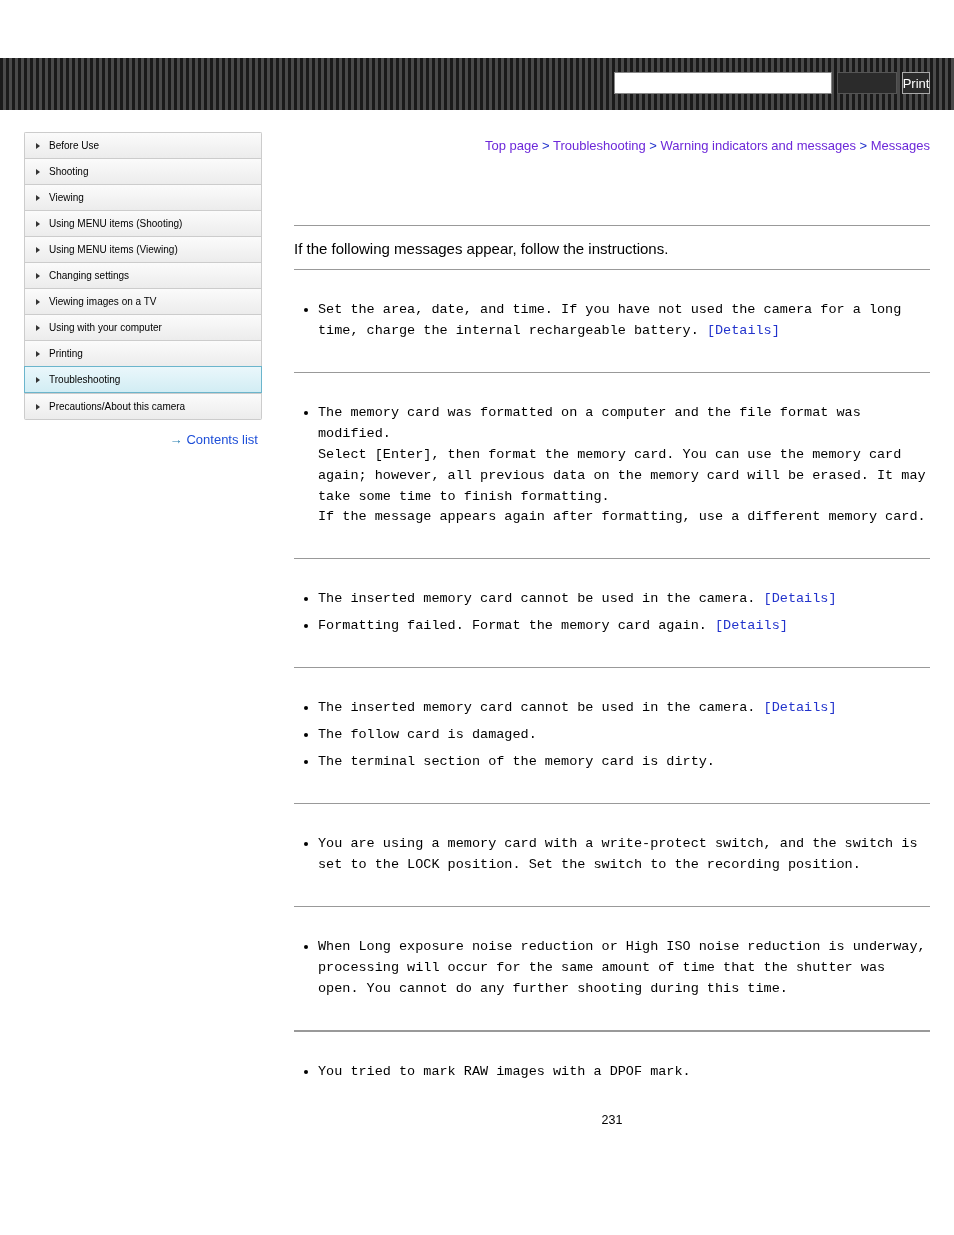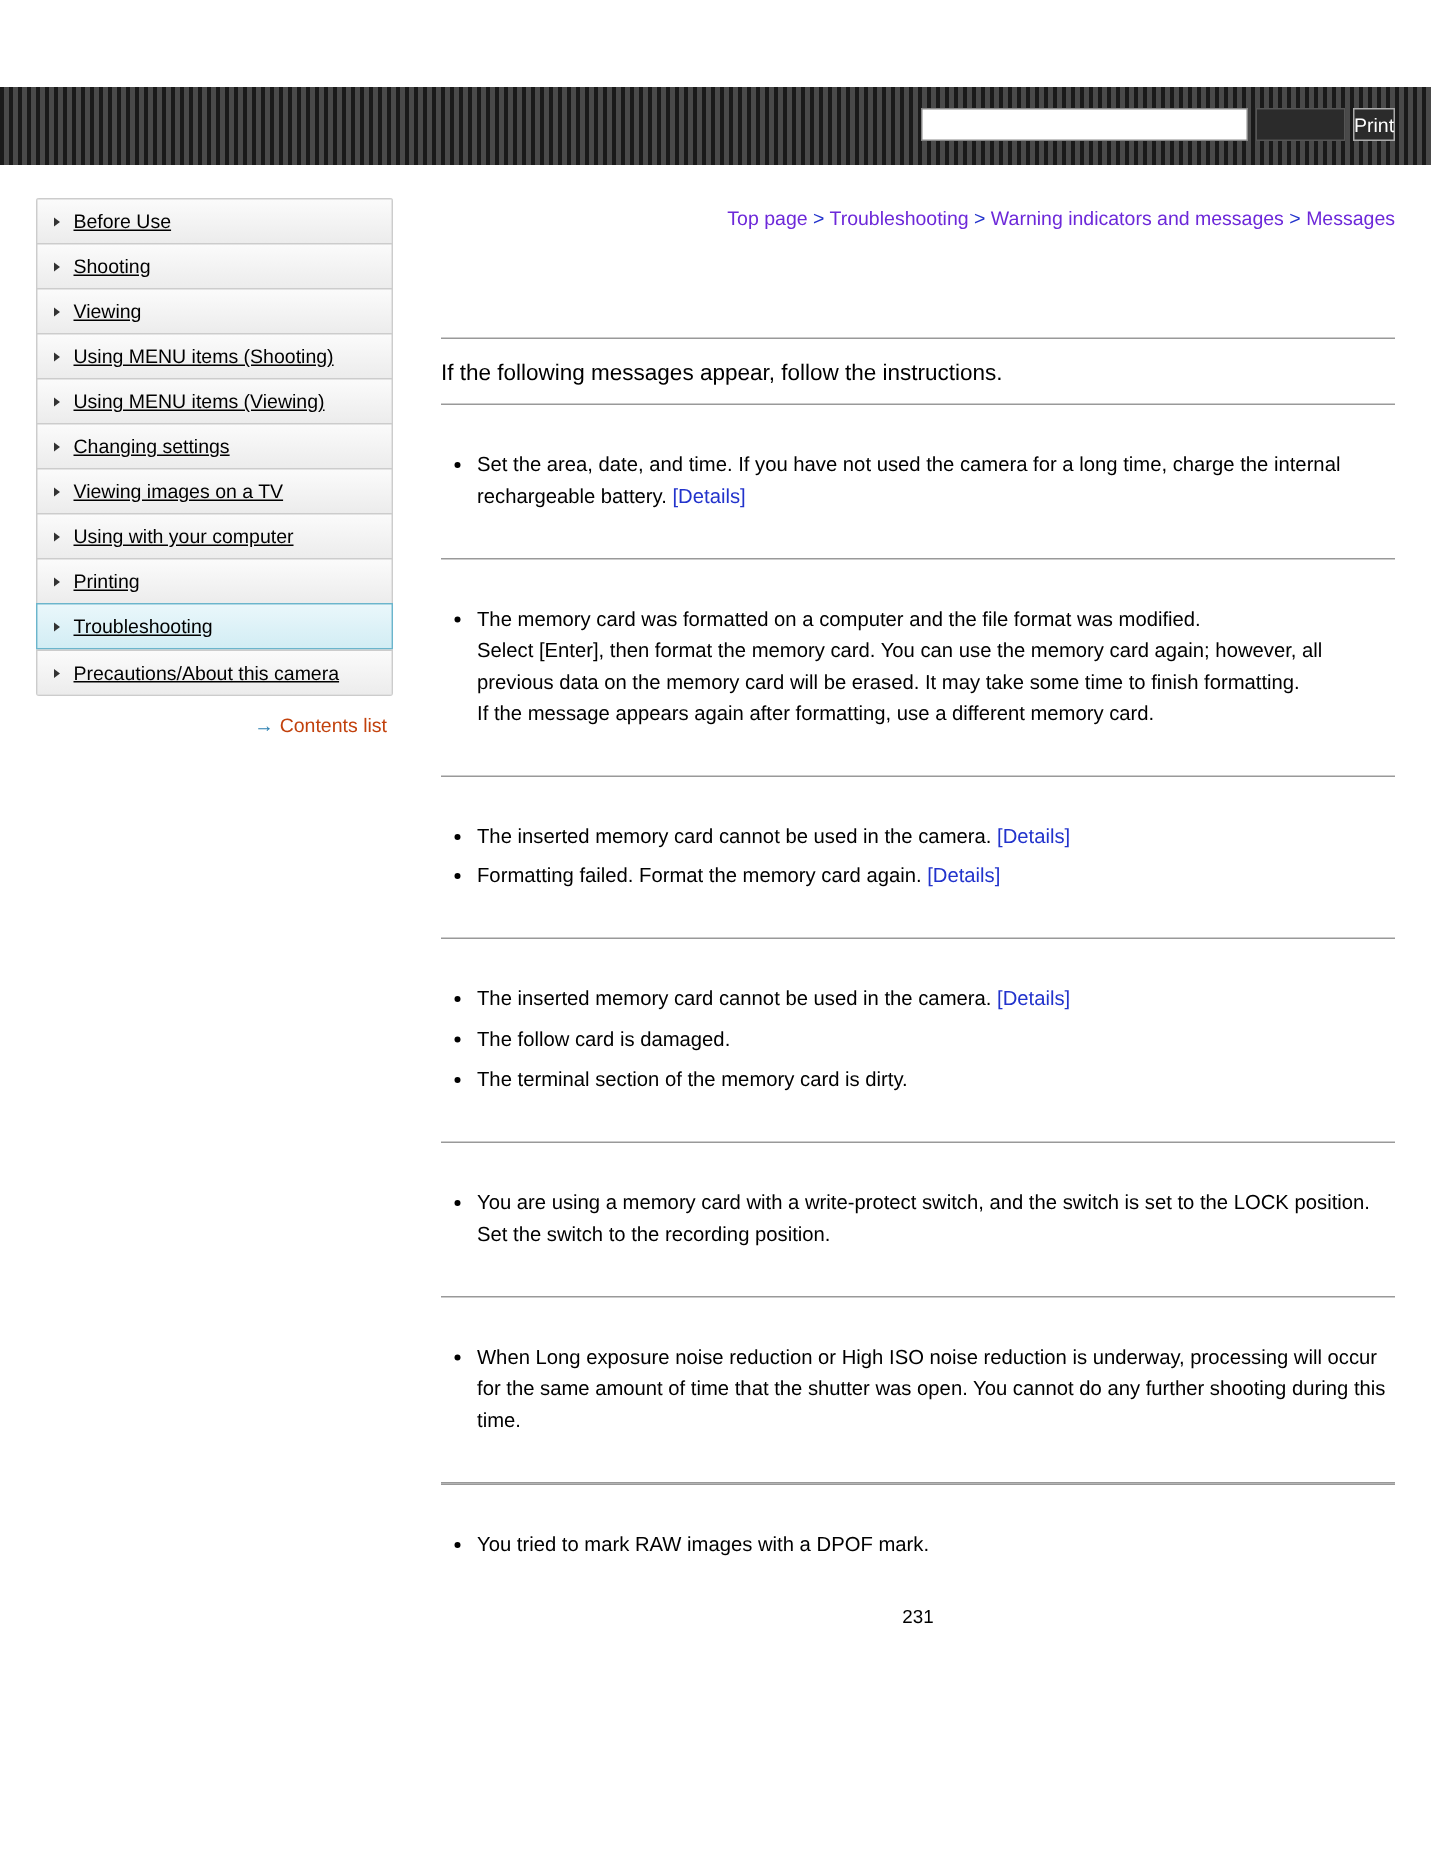--- a/index.html
+++ b/index.html
@@ -59,22 +59,21 @@
     flex-shrink: 0;
     margin-top: 22px;
   }
   .nav-item {
     border: 1px solid #ccc;
     border-bottom: none;
     padding: 7px 0 7px 24px;
     position: relative;
     background: linear-gradient(#fbfbfb, #ececec);
     cursor: pointer;
-    font-size: 13px;
-    text-decoration: underline;
+    font-size: 10px;
   }
   .nav-item:last-child { border-bottom: 1px solid #ccc; }
   .nav-item::before {
     content: "";
     position: absolute;
     left: 11px;
     top: 50%;
     transform: translateY(-50%);
     border-left: 4px solid #333;
     border-top: 3px solid transparent;
@@ -83,21 +82,21 @@
   .nav-item.active {
     background: linear-gradient(#eaf7fb, #d2edf4);
     border: 1px solid #6bb5cc;
   }
   .nav-list { border-radius: 2px; overflow: hidden; }
   .contents-link {
     text-align: right;
     padding: 12px 4px 0 0;
     font-size: 13px;
   }
-  .contents-link a { color: #c2410c; text-decoration: none; }
+  .contents-link a { color: #1d4ed8; text-decoration: none; }
   .arrow-icon {
     display: inline-block;
     color: #2a7fb0;
     margin-right: 4px;
     font-weight: bold;
   }
   .main {
     flex: 1;
     padding-left: 32px;
     padding-top: 28px;
@@ -117,20 +116,21 @@
   hr.section-rule {
     border: none;
     border-top: 1px solid #999;
     margin: 0;
   }
   .msg-block { margin: 30px 0 30px 0; }
   ul.msg-list {
     list-style: disc;
     padding-left: 24px;
     margin: 12px 0;
+    font-family: Liberation Mono, monospace;
   }
   ul.msg-list li {
     font-size: 13.5px;
     line-height: 1.55;
     margin-bottom: 6px;
   }
   ul.msg-list li:last-child { margin-bottom: 0; }
   .details-link { color: #2233cc; text-decoration: none; }
   .page-num {
     text-align: center;

